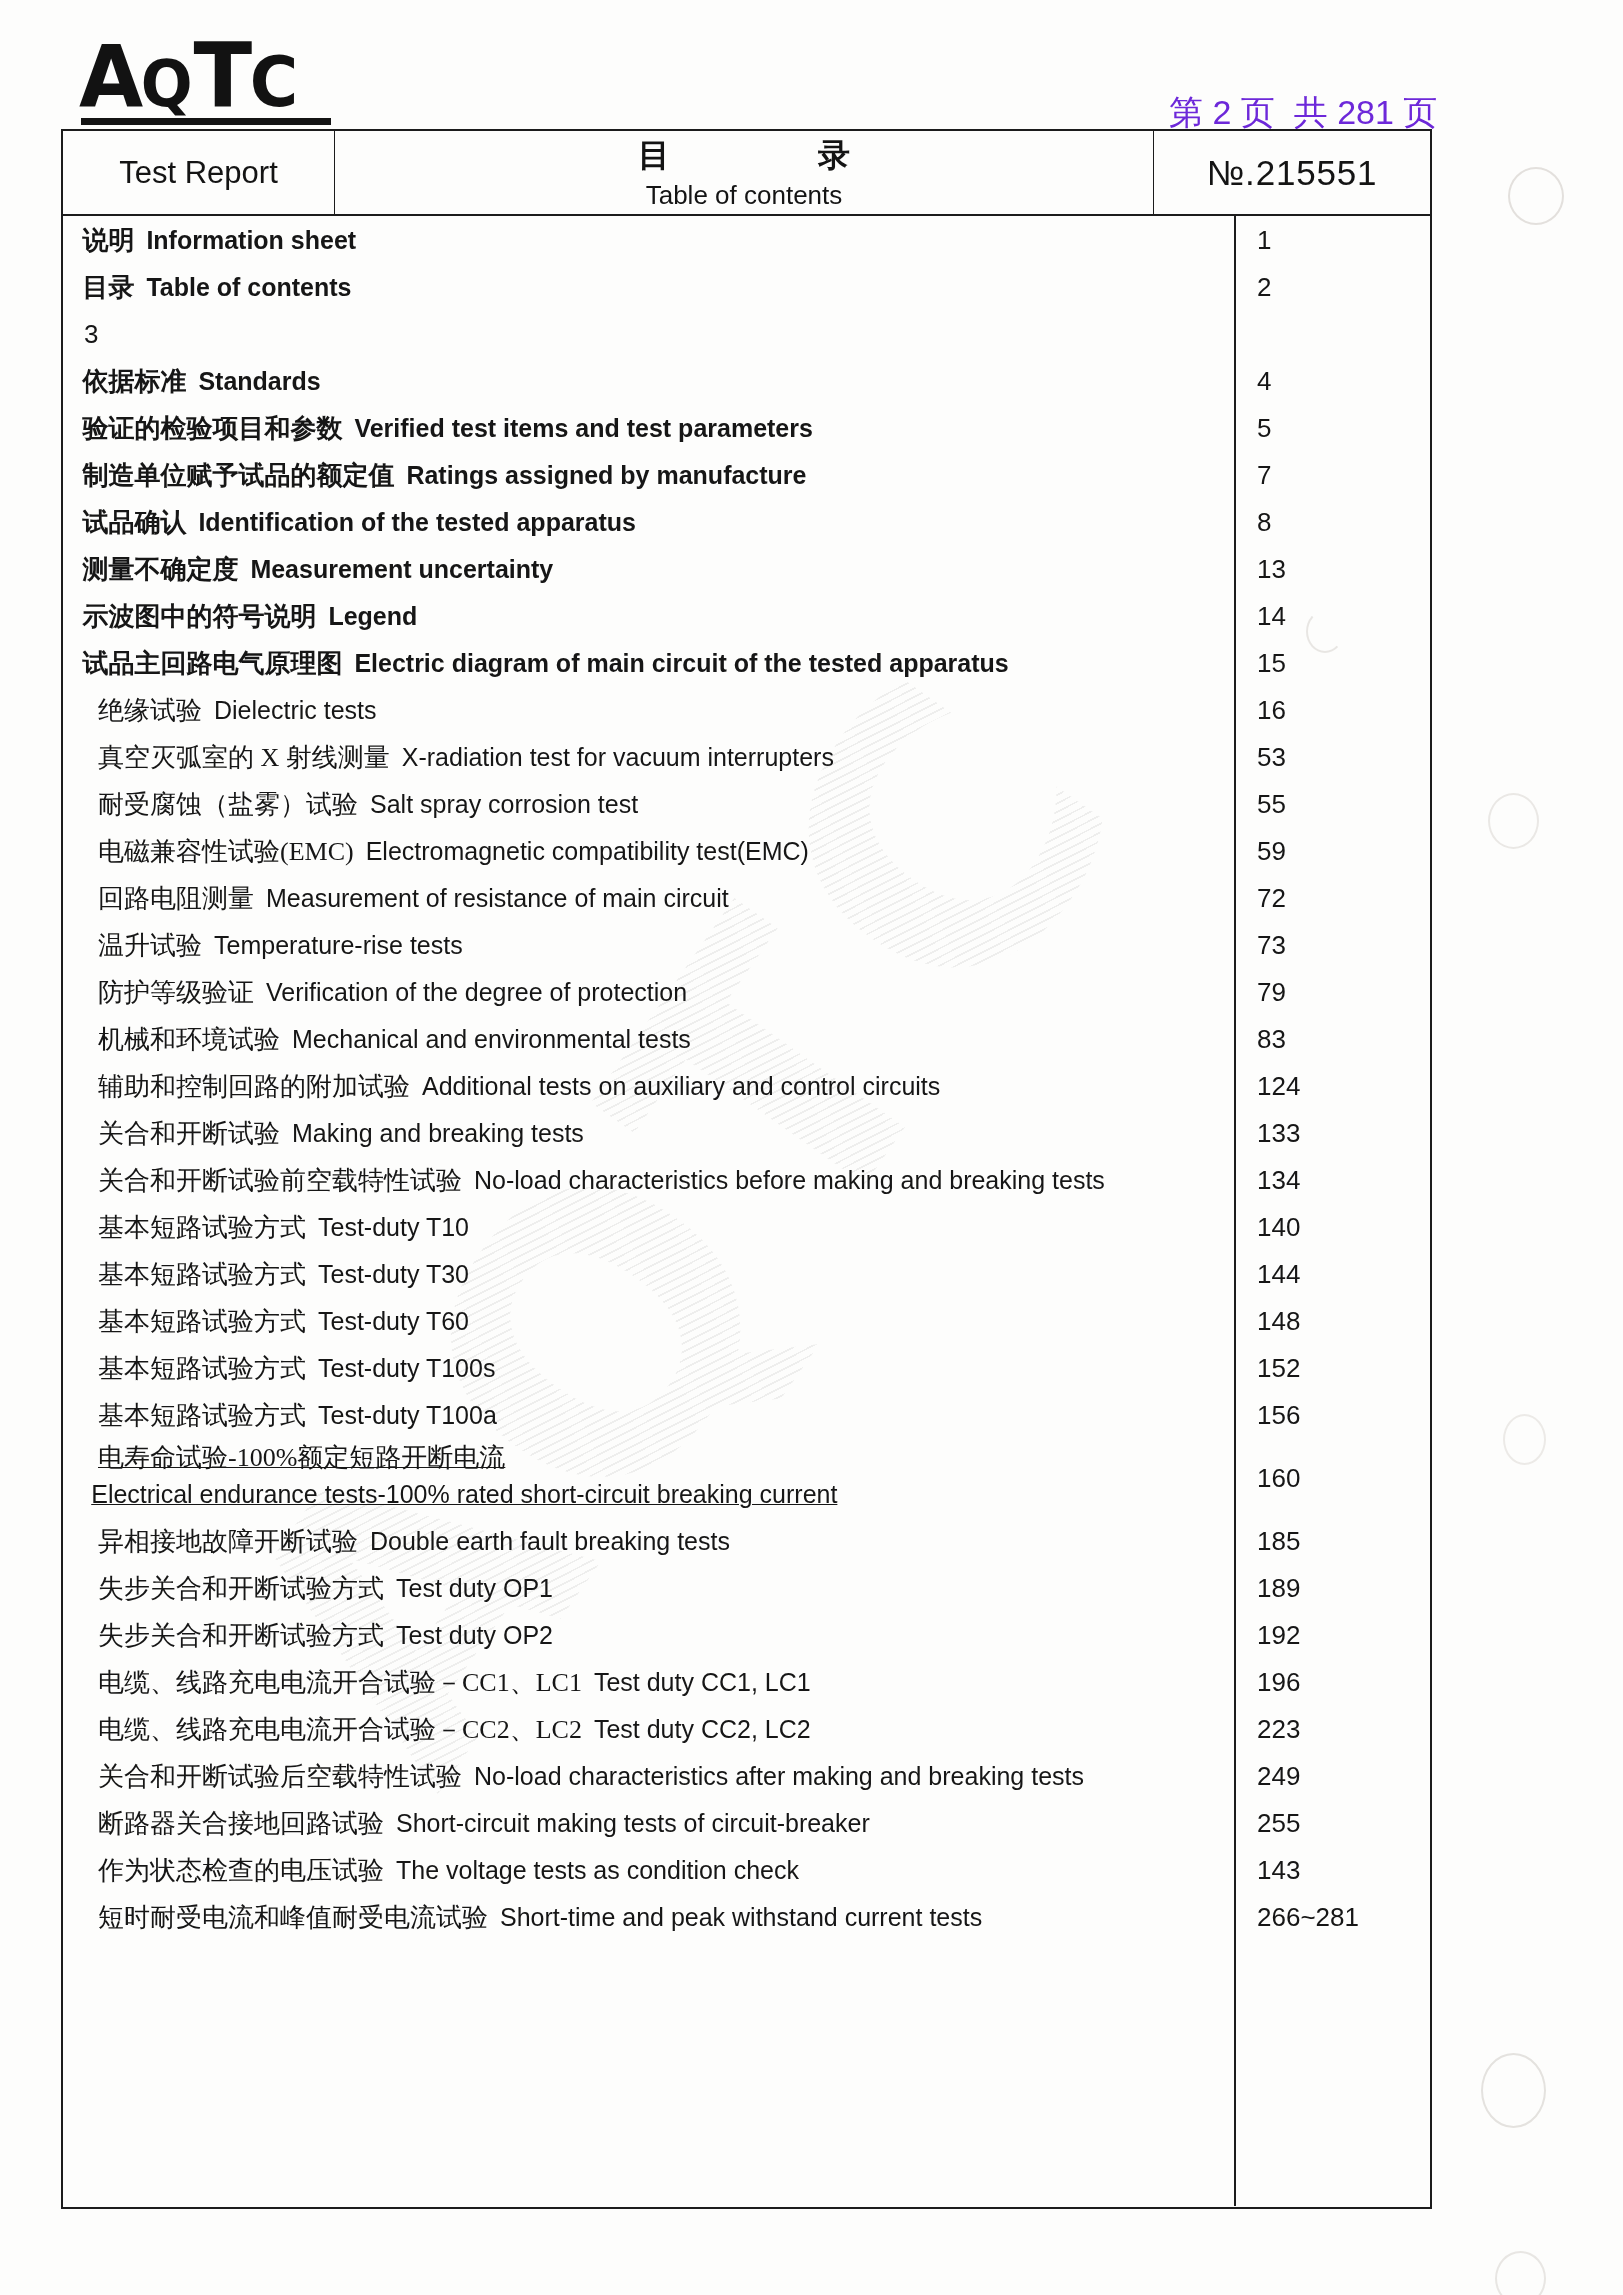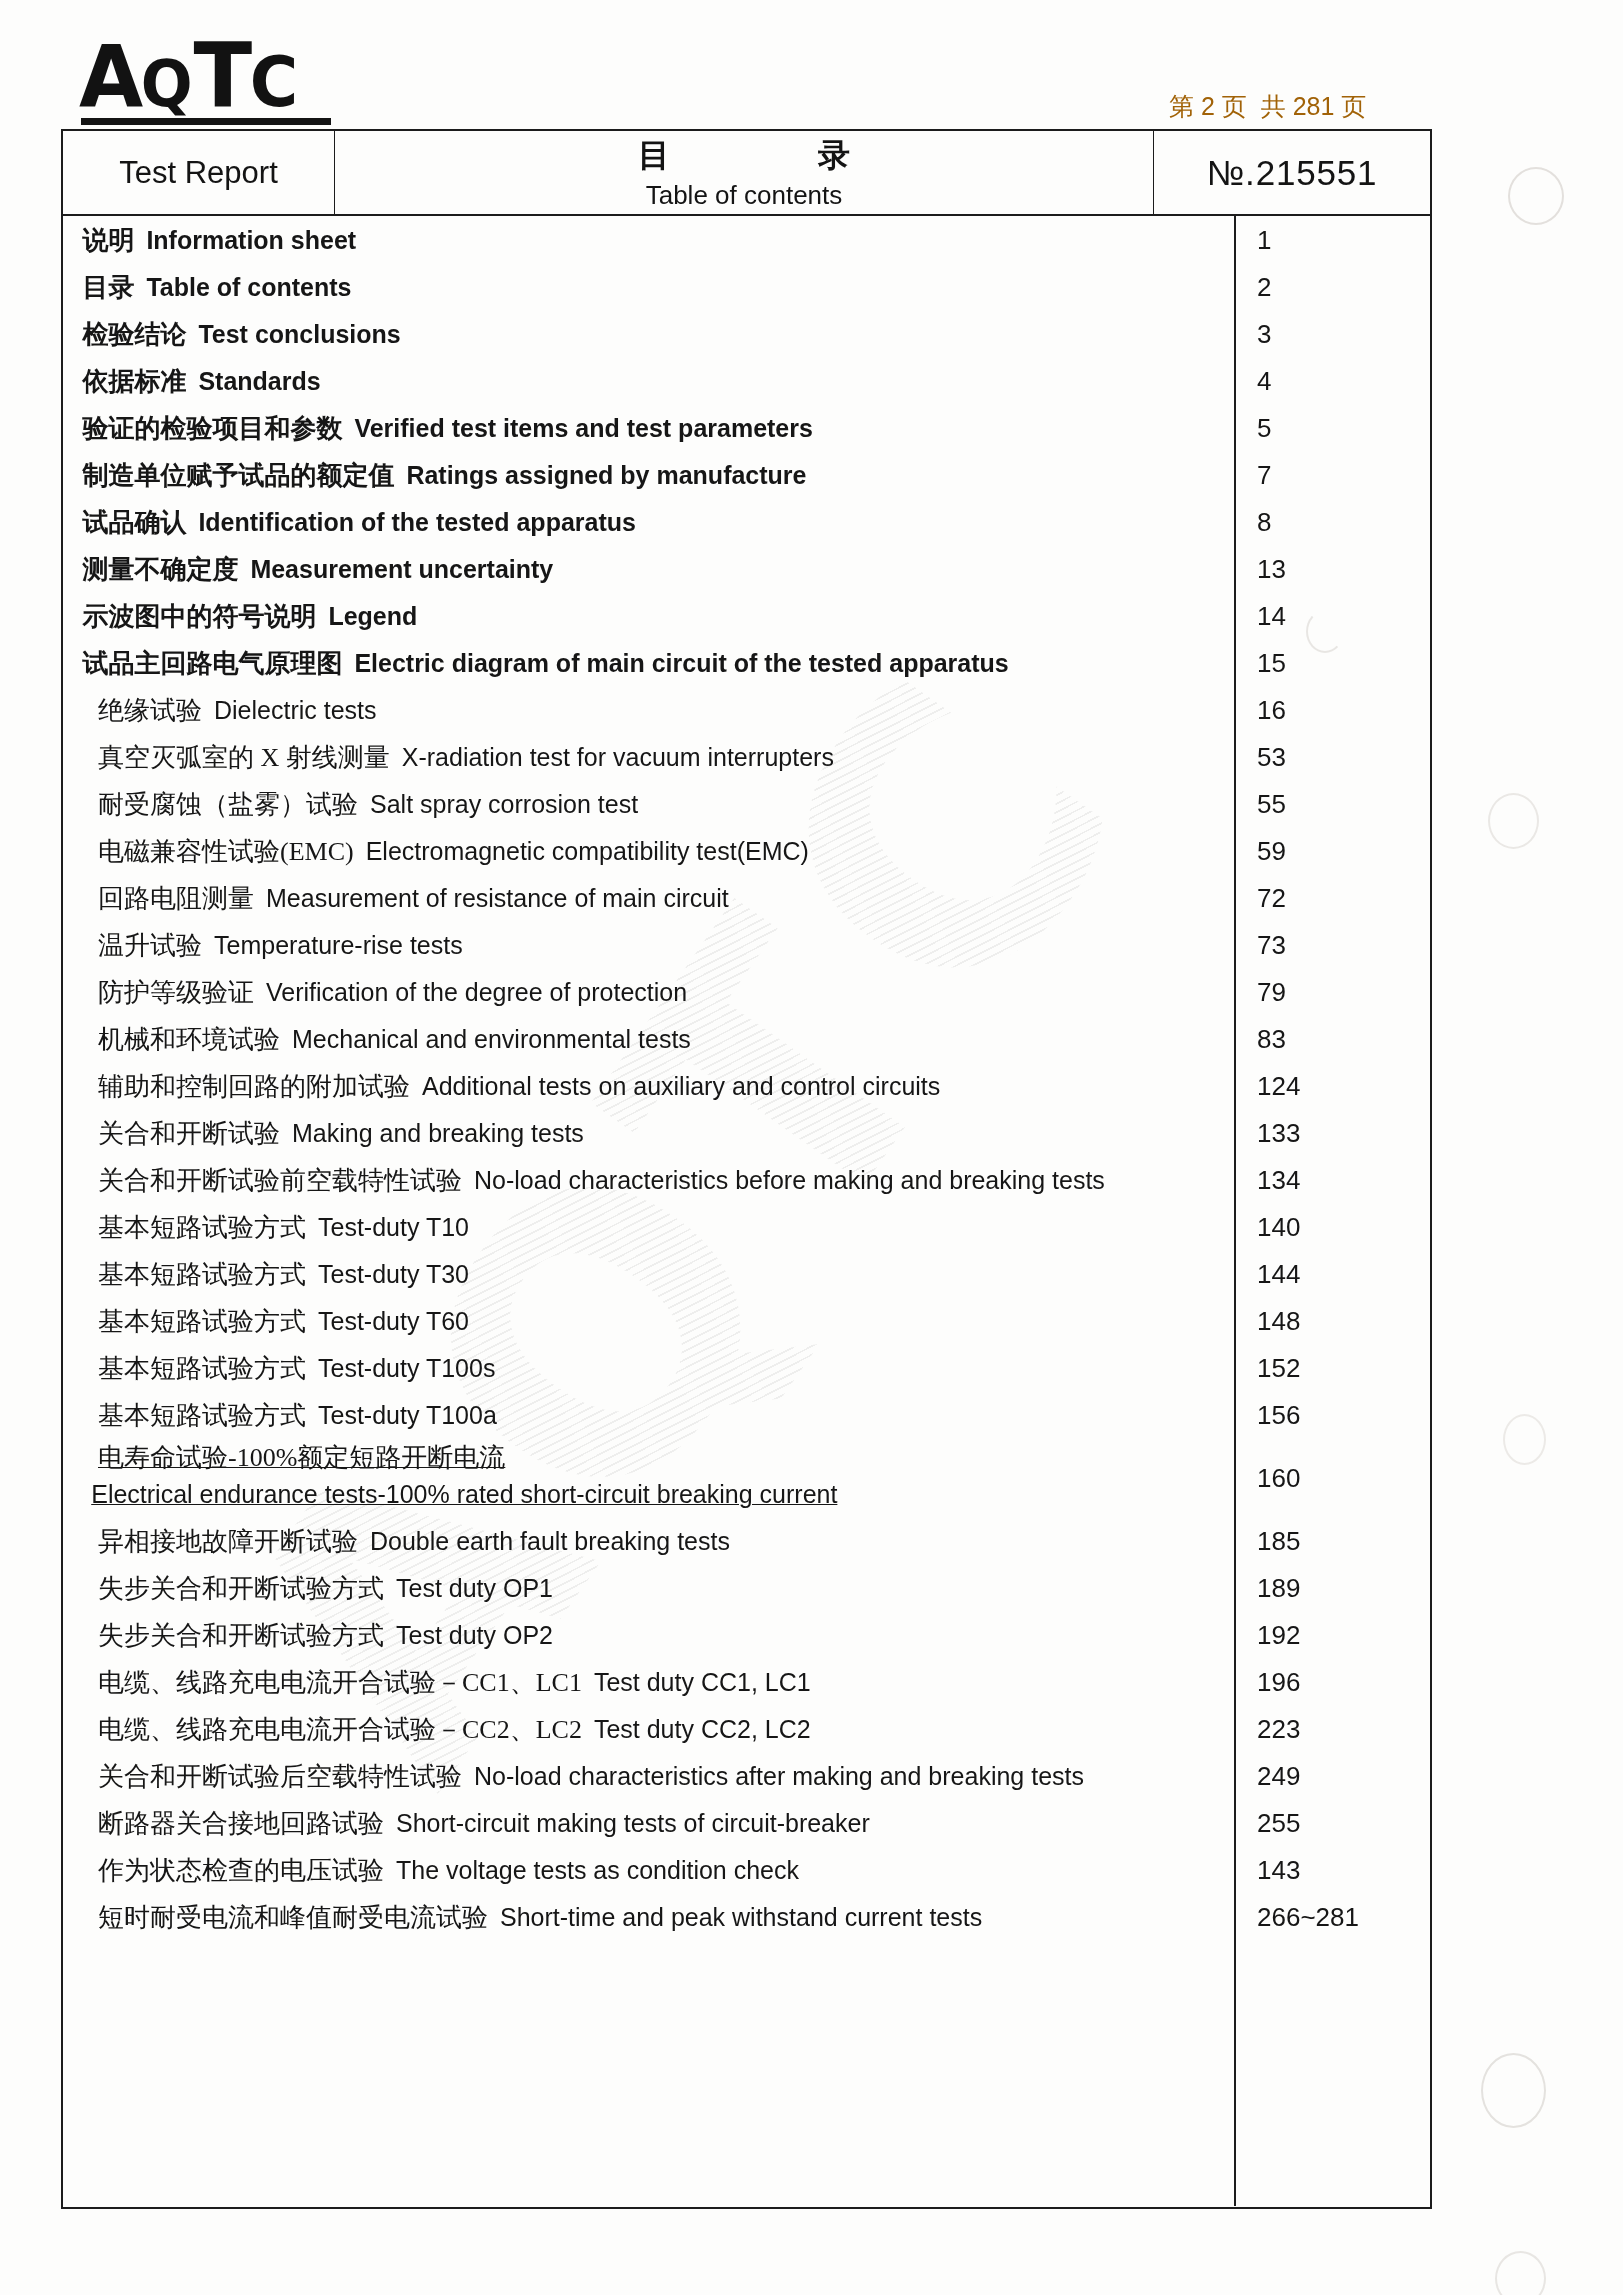--- a/index.html
+++ b/index.html
@@ -10,21 +10,21 @@
   
   .logo{position:absolute;left:79px;top:32px;white-space:nowrap;line-height:1;}
   .logo .logo-letter{display:inline-block;font-weight:900;letter-spacing:-2.5px;color:#121212;
     font-family:"DejaVu Sans",sans-serif;transform:scaleY(1.04);}
   .logo .l0{font-size:83px;}
   .logo .l1{font-size:61px;}
   .logo .l2{font-size:86px;margin-left:3.4px;}
   .logo .l3{font-size:66px;}
   .logo-underline{position:absolute;left:1.7px;bottom:-6.8px;width:250px;height:6.8px;background:#141414;}
   
-  .page-indicator{position:absolute;left:1169px;top:90px;font-size:25px;white-space:pre;color:#a16207;}
+  .page-indicator{position:absolute;left:1169px;top:90px;font-size:34px;white-space:pre;color:#6d28d9;}
   
   .doc-table{position:absolute;left:61px;top:129px;width:1371px;height:2080px;
     border:2.5px solid #1c1c1c;box-sizing:border-box;background:transparent;}
   .doc-header{display:flex;height:85px;border-bottom:2.5px solid #1c1c1c;box-sizing:border-box;justify-content:flex-end;}
   .hcell-left{width:272px;border-right:1.7px solid #1c1c1c;box-sizing:border-box;
     display:flex;align-items:center;justify-content:center;font-size:31px;color:#141414;}
   .hcell-mid{flex:1;border-right:1.7px solid #1c1c1c;box-sizing:border-box;
     display:flex;flex-direction:column;align-items:center;justify-content:center;}
   .toc-title-zh{display:flex;gap:148px;font-size:32px;font-weight:700;color:#141414;}
   .toc-title-en{font-size:26px;margin-top:2.5px;color:#141414;}
@@ -93,21 +93,20 @@
       <div class="rows" id="toc-rows">
           <div class="toc-row bold">
             <div class="toc-text"><span class="zh">说明</span><span class="en">Information sheet</span></div>
             <div class="toc-page">1</div>
           </div>
           <div class="toc-row bold">
             <div class="toc-text"><span class="zh">目录</span><span class="en">Table of contents</span></div>
             <div class="toc-page">2</div>
           </div>
           <div class="toc-row bold">
-            <div class="toc-text"><span class="zh">检验结论</span><span class="en">Test conclusions</span></div>
             <div class="toc-page">3</div>
           </div>
           <div class="toc-row bold">
             <div class="toc-text"><span class="zh">依据标准</span><span class="en">Standards</span></div>
             <div class="toc-page">4</div>
           </div>
           <div class="toc-row bold">
             <div class="toc-text"><span class="zh">验证的检验项目和参数</span><span class="en">Verified test items and test parameters</span></div>
             <div class="toc-page">5</div>
           </div>

